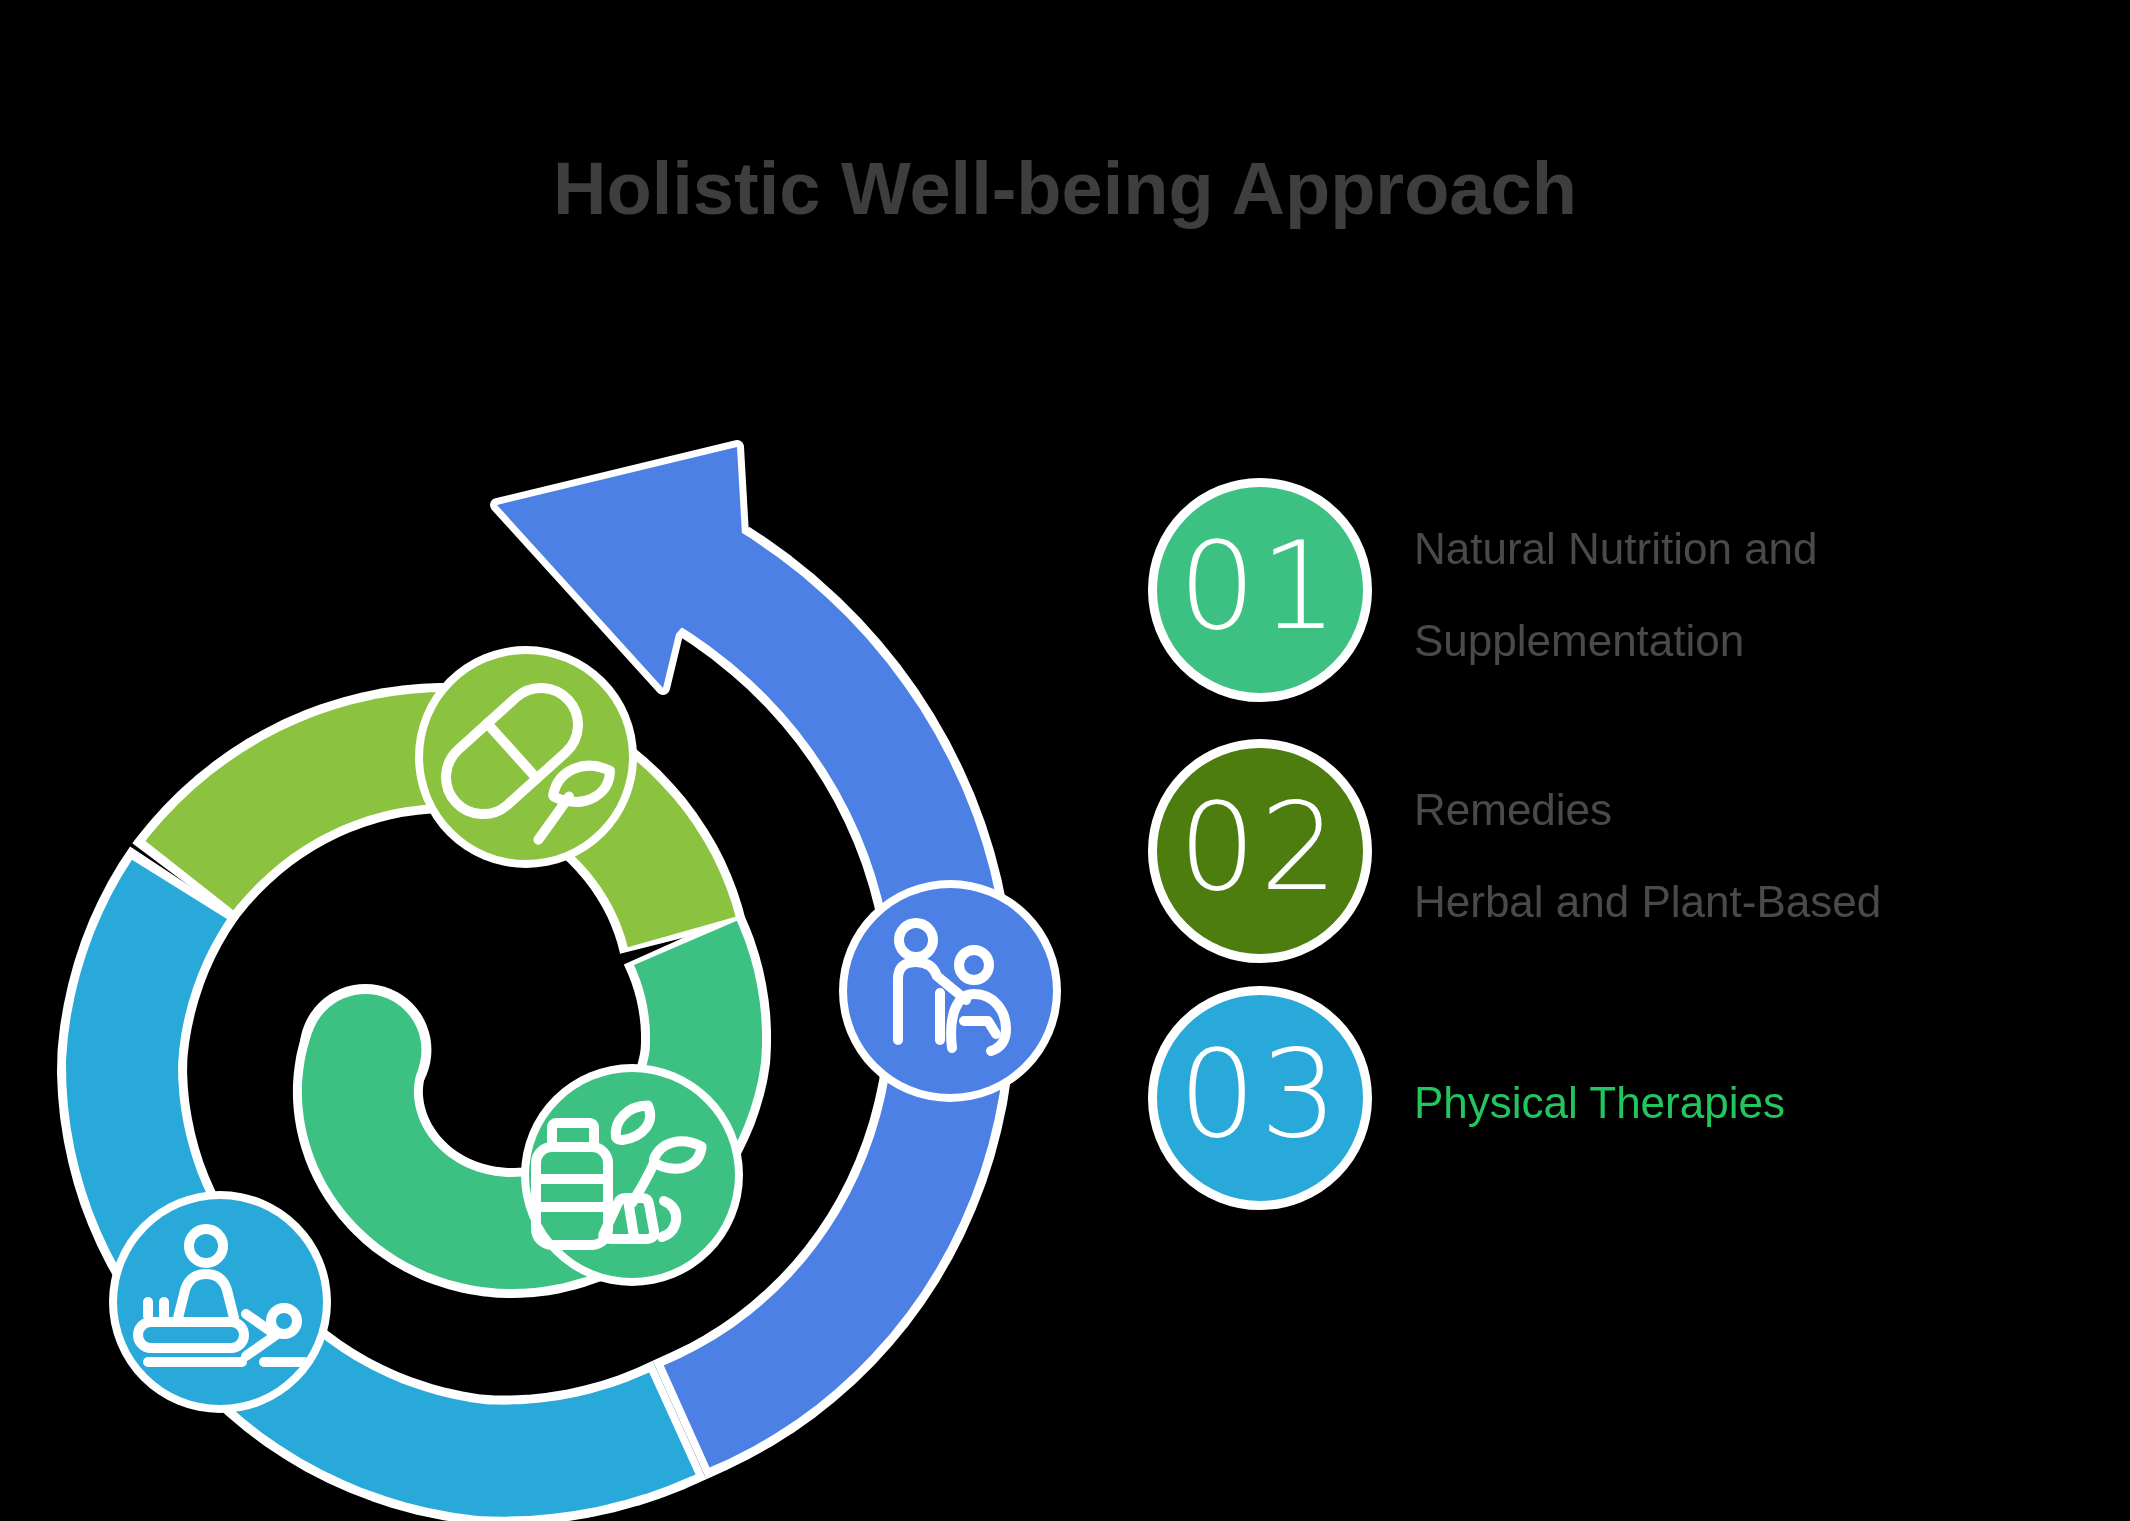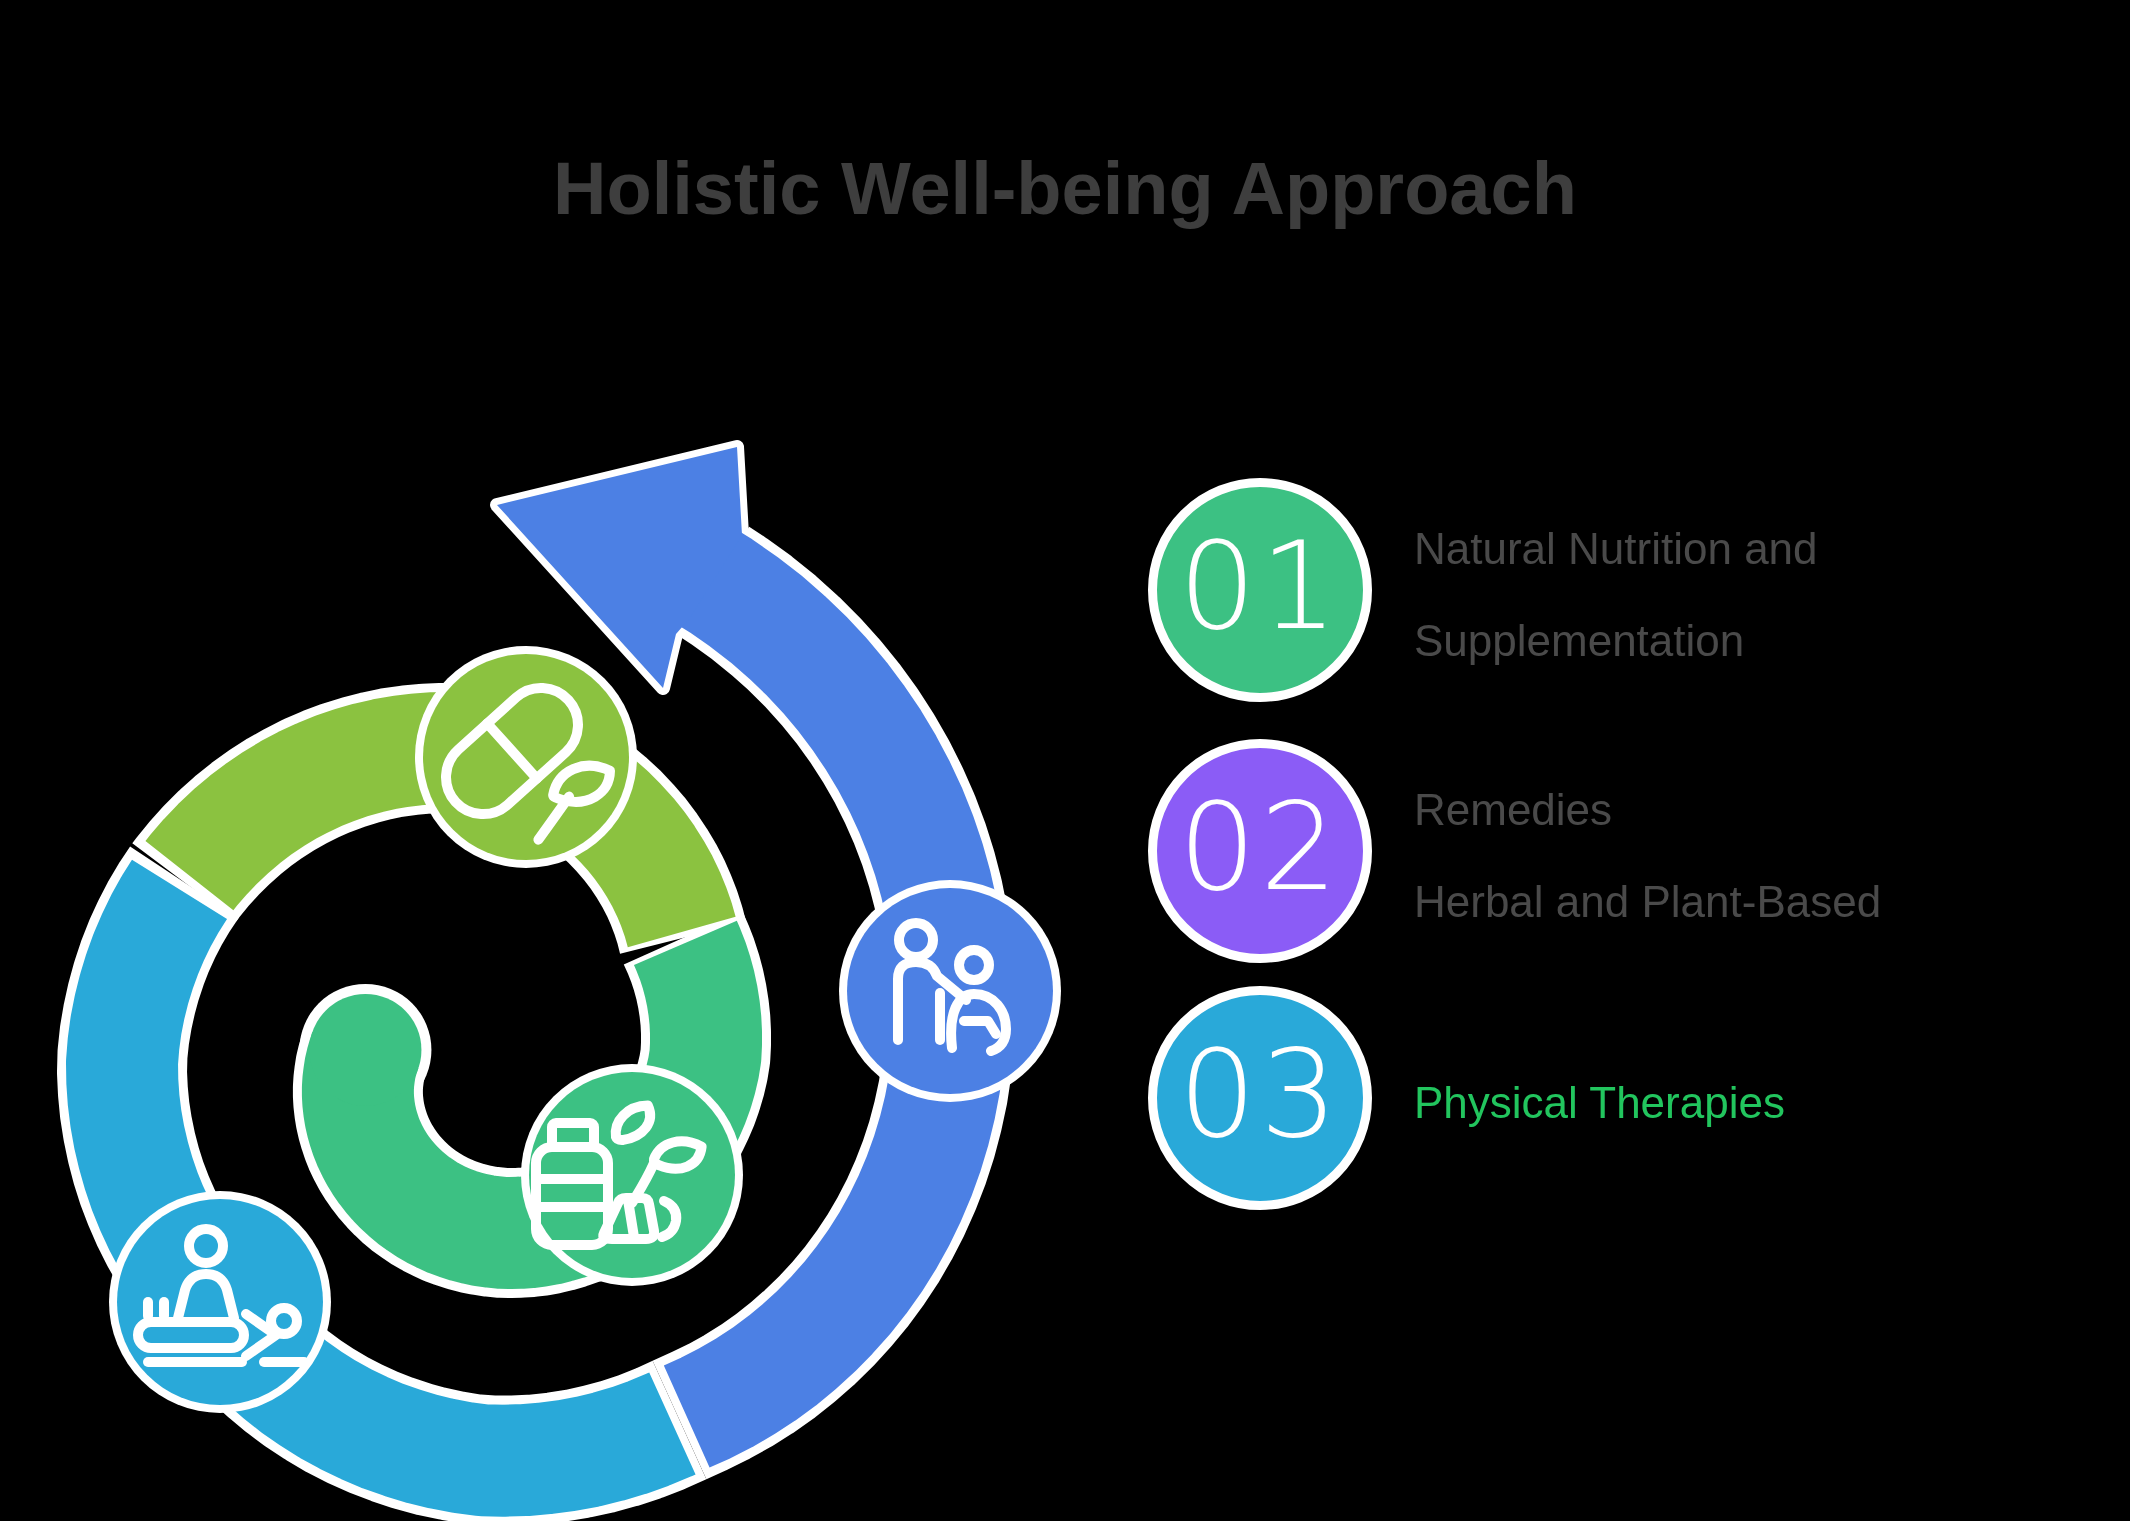--- a/index.html
+++ b/index.html
@@ -124,21 +124,21 @@
       <div class="badge" style="background-color: rgb(60, 193, 131);">
         <span class="badge-number">01</span>
       </div>
       <div class="legend-label" style="color: rgb(74, 74, 74);">
         <div>Natural Nutrition and</div>
         <div>Supplementation</div>
       </div>
     </div>
 
     <div class="legend-item" style="top:739px">
-      <div class="badge" style="background-color: #8b5cf6;">
+      <div class="badge" style="background-color: #4d7c0f;">
         <span class="badge-number">02</span>
       </div>
       <div class="legend-label" style="color: rgb(74, 74, 74);">
         <div>Remedies</div>
         <div>Herbal and Plant-Based</div>
       </div>
     </div>
 
     <div class="legend-item" style="top:986px">
       <div class="badge" style="background-color: rgb(41, 169, 217);">

